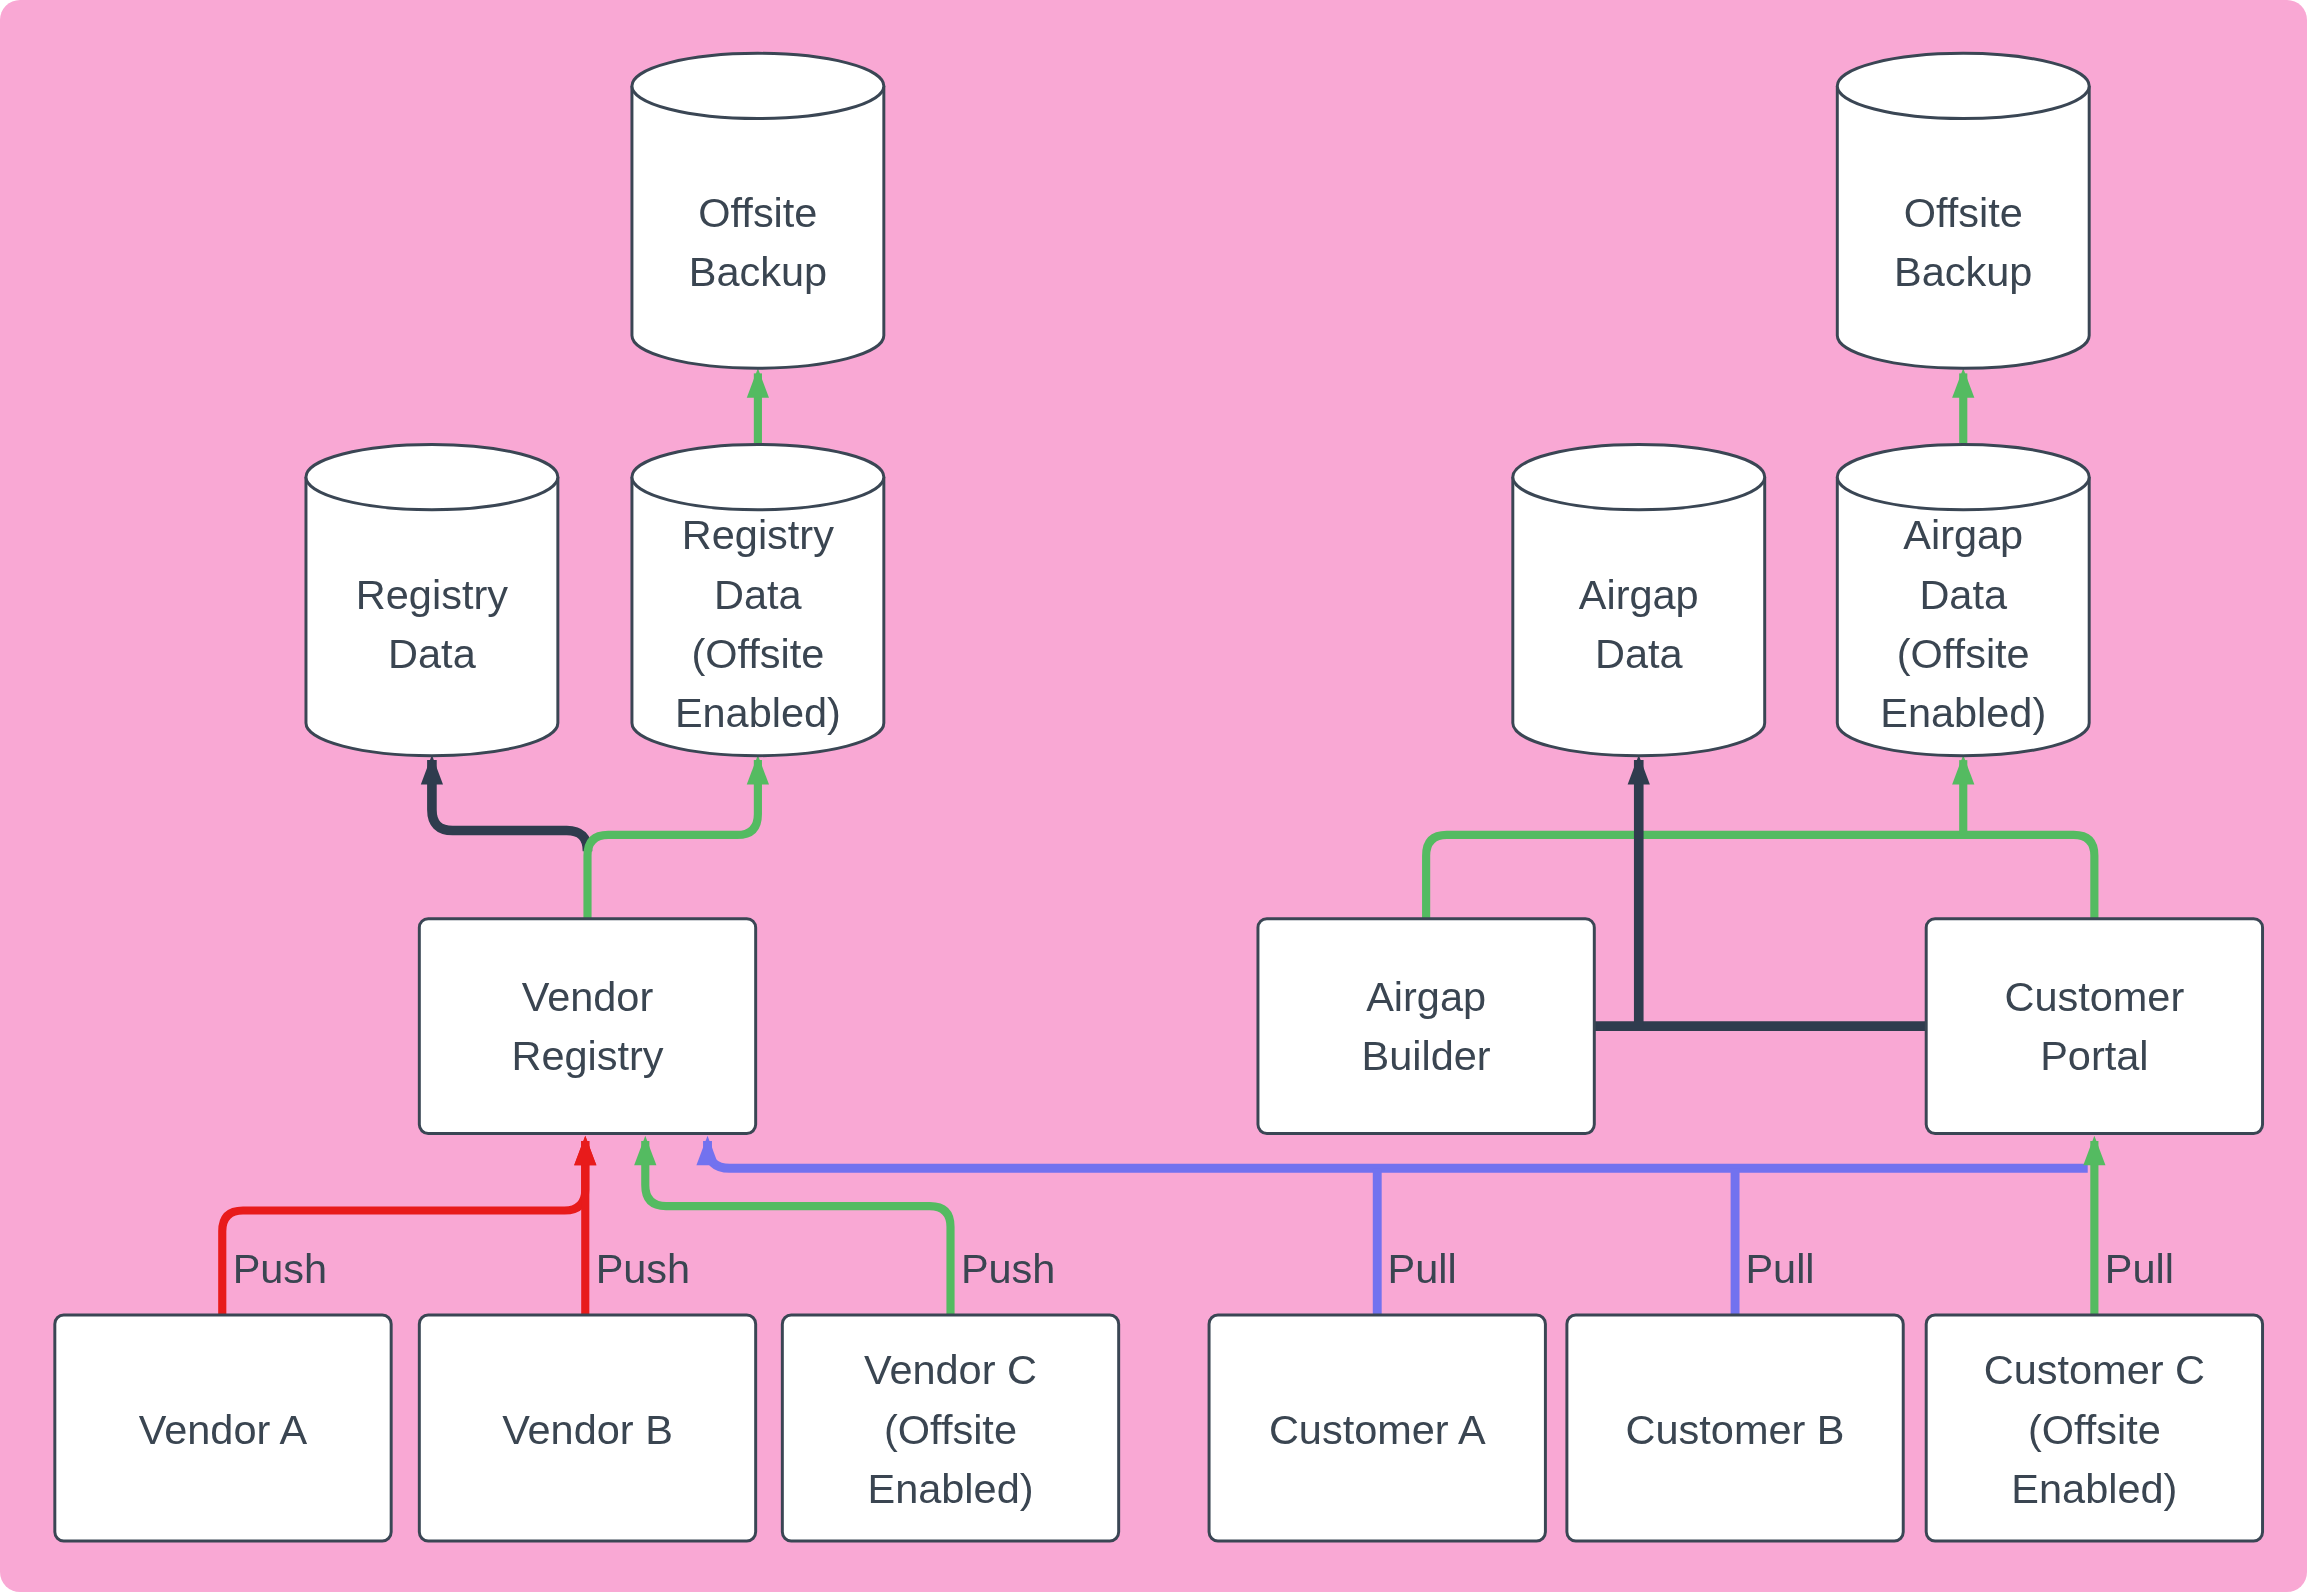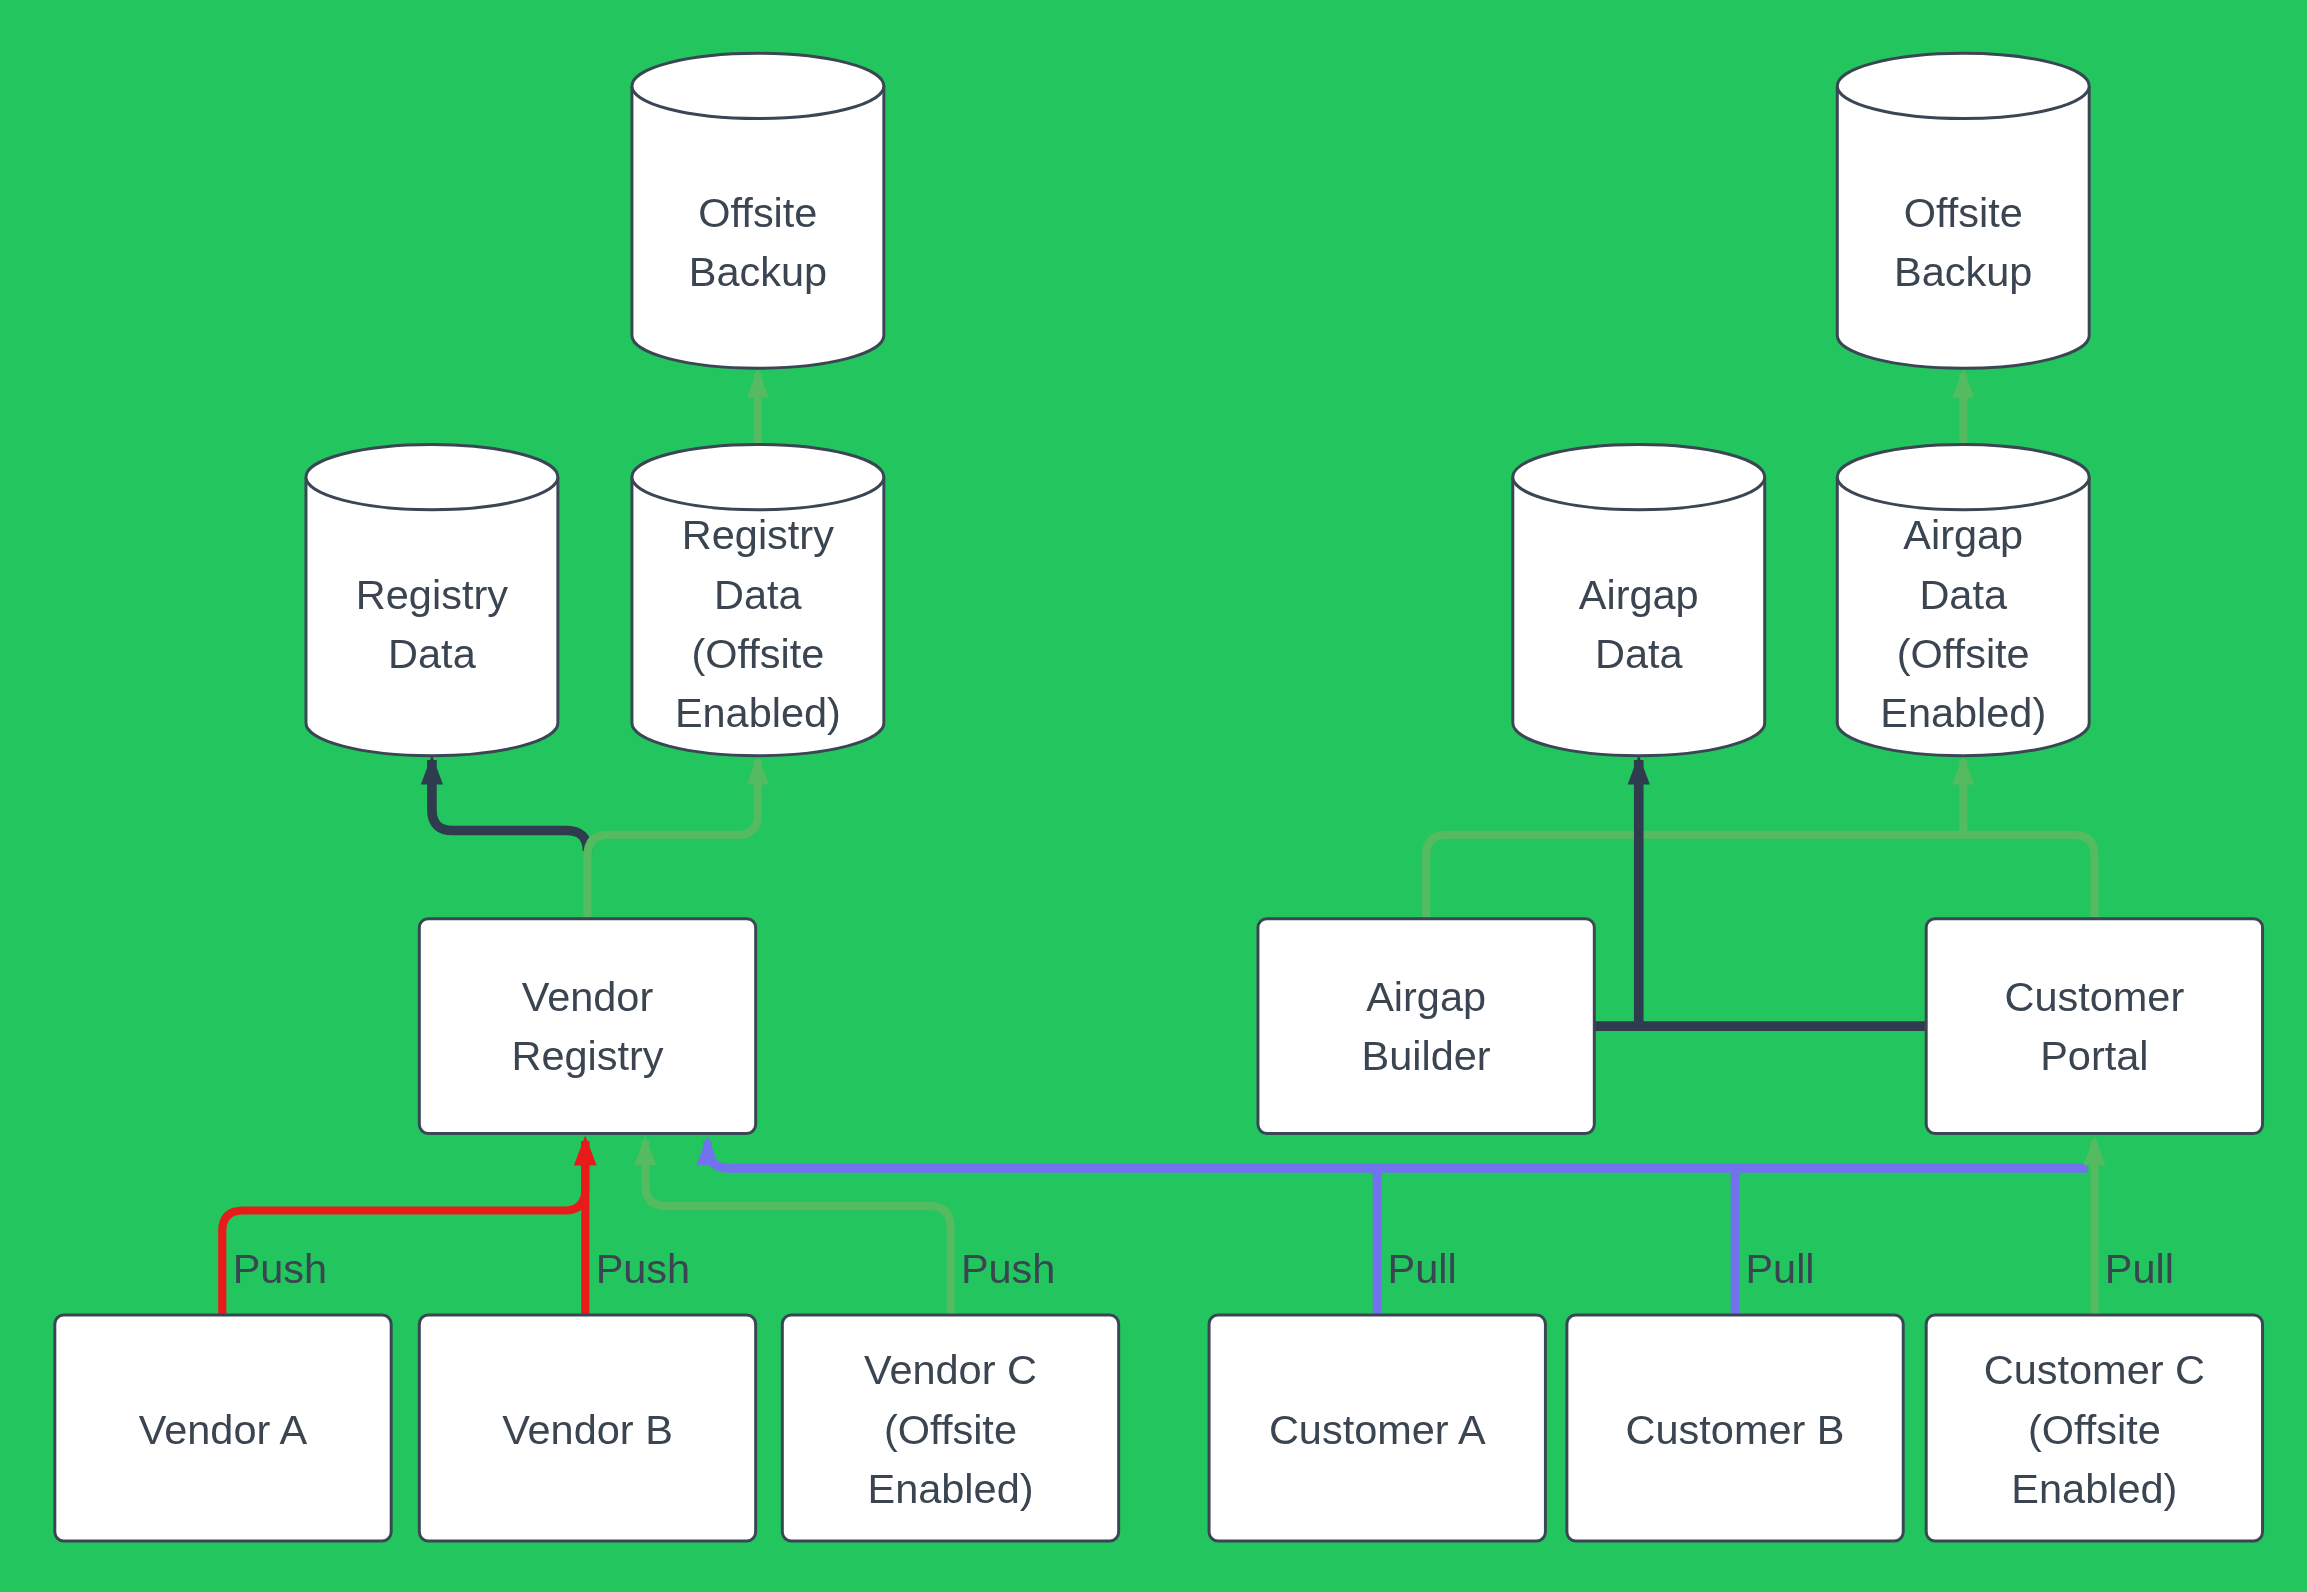--- a/index.html
+++ b/index.html
@@ -4,21 +4,22 @@
 <style>
   html, body {
     margin: 0;
     padding: 0;
     background: #ffffff;
   }
   .stage {
     width: 2307px;
     height: 1592px;
     max-width: 100%;
-    background: #22c55e;
+    background: #f9a8d4;
+    border-radius: 20px;
   }
   svg {
     display: block;
     width: 100%;
     height: auto;
     font-family: "Liberation Sans", "DejaVu Sans", sans-serif;
   }
   .shape {
     fill: #ffffff;
     stroke: #3a4654;

